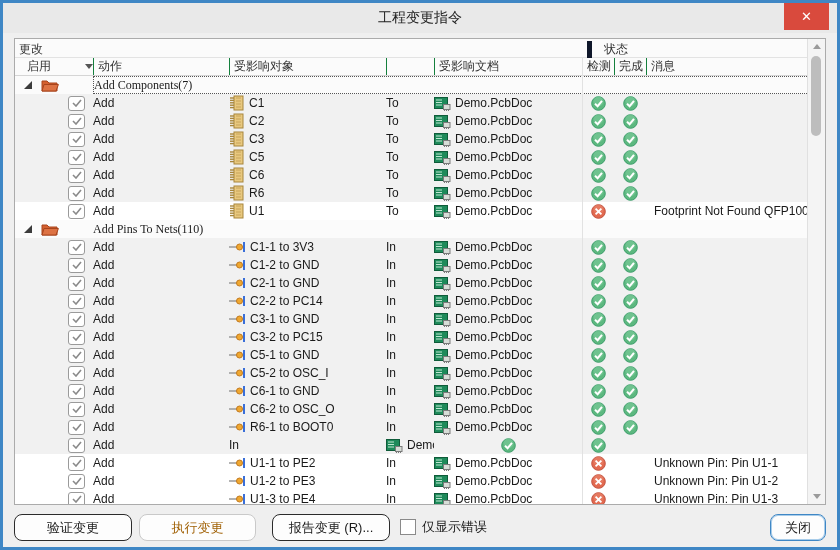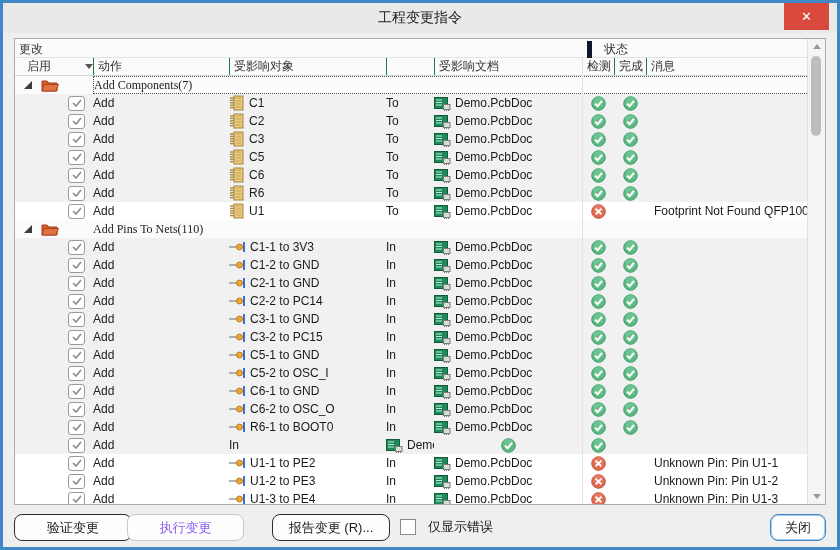--- a/index.html
+++ b/index.html
@@ -59,26 +59,26 @@
     border-top:5px solid #9a9a9a;}
   .sb-thumb{position:absolute;left:3px;top:17px;width:10px;height:80px;background:#bdbdbd;
     border-radius:6px;cursor:pointer;}
   
   .footer{position:absolute;left:0;right:0;bottom:0;height:42px;background:#efefef;}
   .btn{position:absolute;top:9px;height:27px;box-sizing:border-box;background:#fdfdfd;
     border:1px solid #2b2b2b;border-radius:8px;font-size:13px;color:#1a1a1a;
     display:flex;align-items:center;justify-content:center;cursor:pointer;
     font-family:"Liberation Sans","DejaVu Sans",sans-serif;}
   .btn-validate{left:11px;width:118px;}
-  .btn-execute{left:124px;width:117px;border-color:#c9c9c9;color:#8b5cf6;cursor:default;}
+  .btn-execute{left:136px;width:117px;border-color:#c9c9c9;color:#a16207;cursor:default;}
   .btn-report{left:269px;width:118px;}
   .btn-close{right:11px;width:56px;border:1px solid #3f87c5;box-shadow:0 0 0 1px #a9cdea inset;}
   .footer-check{position:absolute;left:397px;top:13px;display:flex;align-items:center;cursor:pointer;}
   .footer-checkbox{box-sizing:border-box;width:16px;height:16px;border:1px solid #8a8a8a;background:#fff;}
-  .footer-check-label{margin-left:12px;font-size:13px;color:#1a1a1a;}
+  .footer-check-label{margin-left:6px;font-size:13px;color:#1a1a1a;}
 </style>
 </head>
 <body>
 
 <div class="window">
 
   <div class="titlebar">
     <div class="title">工程变更指令</div>
     <div class="close-btn">
       <span>✕</span>

